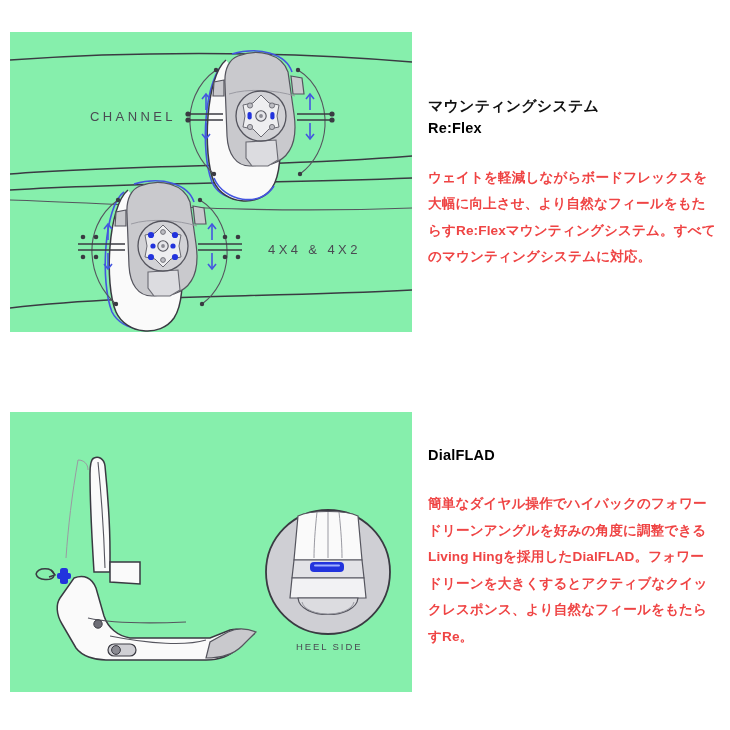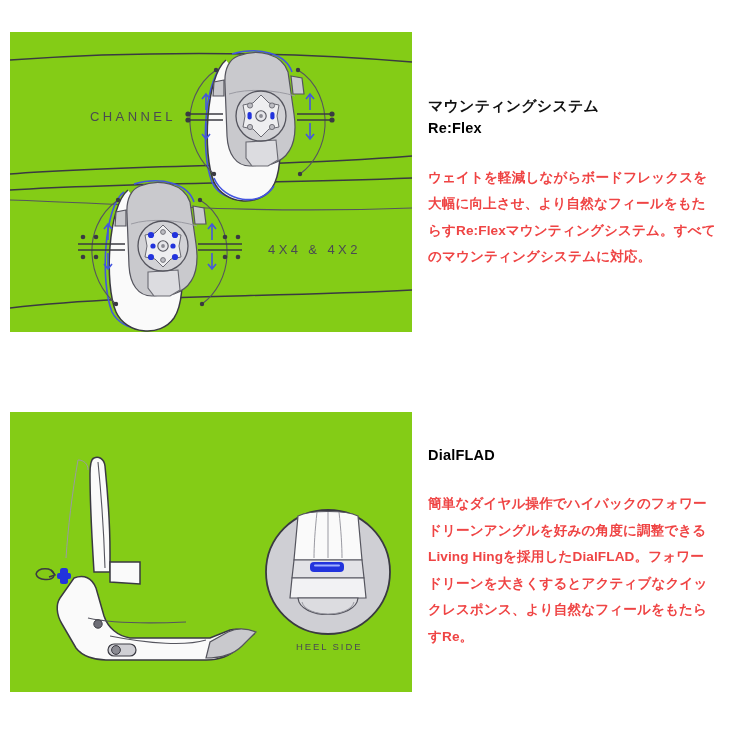--- a/index.html
+++ b/index.html
@@ -12,21 +12,21 @@
   .page { position:relative; width:730px; height:730px; background:#fff; }
 
   
   .feature { position:absolute; left:0; width:730px; }
   #feature-mounting { top:32px; height:300px; }
   #feature-highback { top:412px; height:280px; }
 
   .illustration {
     position:absolute; left:10px; top:0;
     width:402px; height:100%;
-    background:#84cc16;
+    background:#86efac;
     overflow:hidden;
   }
   .illustration svg { display:block; width:100%; height:100%; }
 
   .textcol {
     position:absolute; left:428px; top:0;
     width:288px;
   }
   .eyebrow {
     font-size:15px; font-weight:bold; color:#111;

